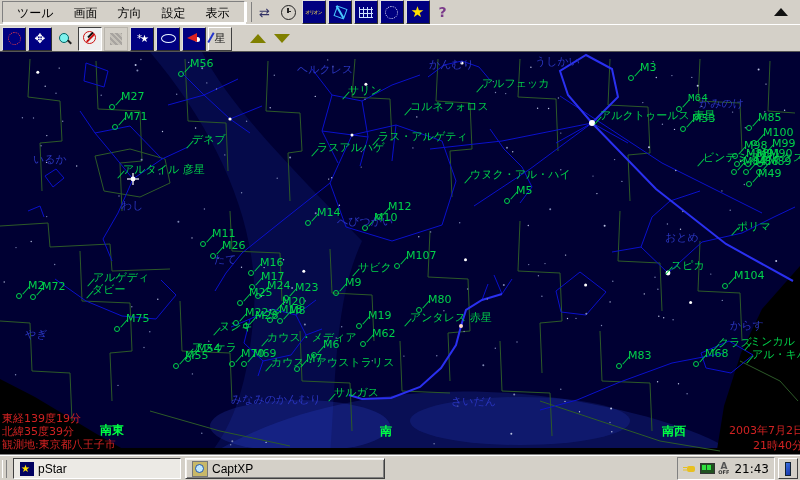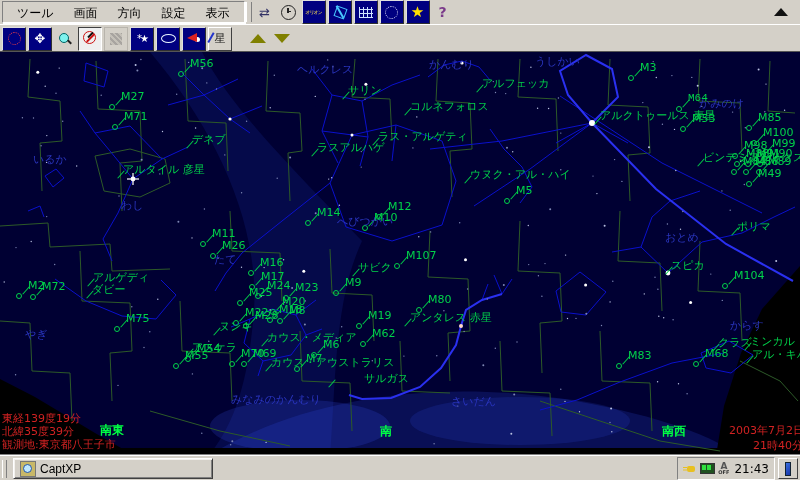--- a/index.html
+++ b/index.html
@@ -513,21 +513,21 @@
       <span class="lbl name" style="left: 470px; top: 168px;">ウヌク・アル・ハイ<i class="mkl"></i></span>
       <span class="lbl name" style="left: 703px; top: 151px;">ビンデミアトリクス<i class="mkl"></i></span>
       <span class="lbl name" style="left: 358px; top: 261px;">サビク<i class="mkl"></i></span>
       <span class="lbl name" style="left: 410px; top: 311px;">アンタレス 赤星<i class="mkl"></i></span>
       <span class="lbl name" style="left: 93px; top: 271px;">アルゲディ<i class="mkl"></i></span>
       <span class="lbl name" style="left: 92px; top: 283px;">ダビー<i class="mkl"></i></span>
       <span class="lbl name" style="left: 219px; top: 320px;">ヌンキ<i class="mkl"></i></span>
       <span class="lbl name" style="left: 192px; top: 341px;">アスケラ<i class="mkl"></i></span>
       <span class="lbl name" style="left: 267px; top: 331px;">カウス・メディア<i class="mkl"></i></span>
       <span class="lbl name" style="left: 271px; top: 356px;">カウス・アウストラリス<i class="mkl"></i></span>
-      <span class="lbl name" style="left: 334px; top: 372px; padding-left: 30px;">サルガス<i class="mkl"></i></span>
+      <span class="lbl name" style="left: 334px; top: 386px;">サルガス<i class="mkl"></i></span>
       <span class="lbl name" style="left: 671px; top: 259px;">スピカ<i class="mkl"></i></span>
       <span class="lbl name" style="left: 737px; top: 220px;">ポリマ<i class="mkl"></i></span>
       <span class="lbl name" style="left: 718px; top: 336px;">クラズ<i class="mkl"></i></span>
       <span class="lbl name" style="left: 750px; top: 335px;">ミンカル<i class="mkl"></i></span>
       <span class="lbl name" style="left: 752px; top: 348px;">アル・キバ<i class="mkl"></i></span>
       <span class="lbl cons" style="left: 297px; top: 63px;">ヘルクレス</span>
       <span class="lbl cons" style="left: 429px; top: 58px;">かんむり</span>
       <span class="lbl cons" style="left: 535px; top: 55px;">うしかい</span>
       <span class="lbl cons" style="left: 699px; top: 97px;">かみのけ</span>
       <span class="lbl cons" style="left: 33px; top: 153px;">いるか</span>
@@ -546,20 +546,24 @@
       <span class="lbl red" style="left: 753px; top: 439px;">21時40分</span>
       <span class="lbl dir" style="left: 100px; top: 424px;">南東</span>
       <span class="lbl dir" style="left: 380px; top: 425px;">南</span>
       <span class="lbl dir" style="left: 662px; top: 425px;">南西</span>
     </div>
 </div>
 
 <div id="taskbar">
   <span class="sep" style="width:3px;height:18px;margin:0 2px;border-left:1px solid #fff;border-right:1px solid #808080;"></span>
   <span id="task-area" style="display:flex;">
+      <button class="task-btn raised active" style="width: 168px;">
+        <span class="ico-pstar"></span>
+        <span>pStar</span>
+      </button>
       <button class="task-btn raised raised2" style="width: 200px;">
         <span class="ico-captxp"></span>
         <span>CaptXP</span>
       </button>
     </span>
   <span id="tray" class="sunken">
     <span class="ic-plug"></span>
     <span class="ic-batt"></span>
     <span class="ic-ime">
         <b>A</b>

